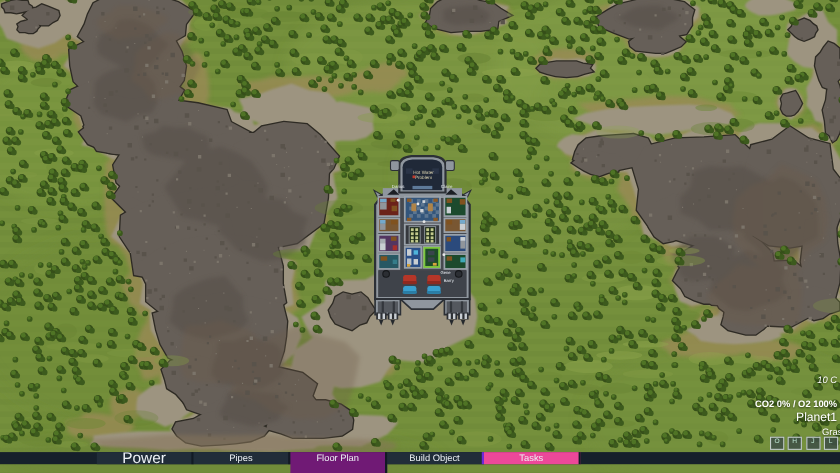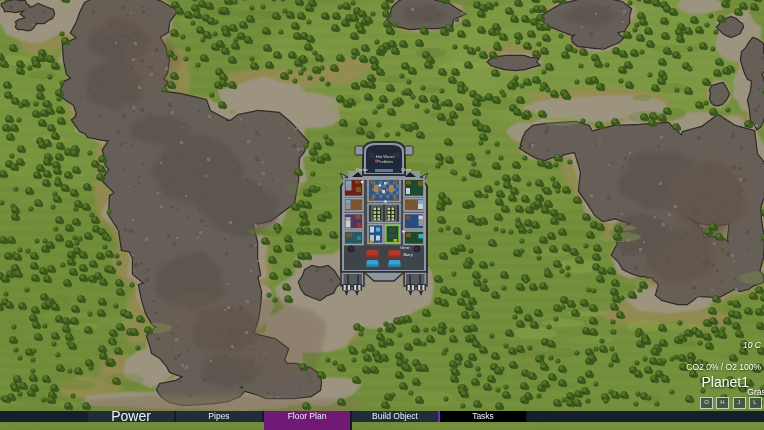--- a/index.html
+++ b/index.html
@@ -3016,29 +3016,29 @@
   <div style="width:88px;height:11px;background:#7f1d1d;border-right:2px solid #121a24;box-sizing:border-box;color:#edf1f5;font-size:8.5px;line-height:11.5px;text-align:center;margin-top:24px;">Hull</div>
 
   <div style="width:88px;height:11px;background:#212d39;border-right:2px solid #121a24;box-sizing:border-box;color:#edf1f5;font-size:14px;line-height:11.5px;text-align:center;">Power</div>
 
   <div style="width:88px;height:11px;background:#212d39;border-right:2px solid #121a24;box-sizing:border-box;color:#edf1f5;font-size:8.5px;line-height:11.5px;text-align:center;">Pipes</div>
 
   <div style="width:88px;height:28px;background:#701a75;border-right:2px solid #121a24;box-sizing:border-box;color:#edf1f5;font-size:8.5px;line-height:11.5px;text-align:center;">Floor Plan</div>
 
   <div style="width:88px;height:11px;background:#212d39;border-right:2px solid #6d28d9;box-sizing:border-box;color:#edf1f5;font-size:8.5px;line-height:11.5px;text-align:center;">Build Object</div>
 
-  <div style="width:88px;height:11px;background:#000000;border-right:2px solid #121a24;box-sizing:border-box;color:#edf1f5;font-size:8.5px;line-height:11.5px;text-align:center;">Tasks</div>
+  <div style="width:88px;height:11px;background:#ec4899;border-right:2px solid #121a24;box-sizing:border-box;color:#edf1f5;font-size:8.5px;line-height:11.5px;text-align:center;">Tasks</div>
 </div>
 
 
 <div style="position:absolute;right:3px;top:340px;color:#fff;font-size:8.5px;text-shadow:0 1px 2px rgba(20,30,5,.8);font-style:italic;">10 C</div>
 
-<div style="position:absolute;right:3px;top:361.5px;color:#fff;font-size:8.5px;text-shadow:0 1px 2px rgba(20,30,5,.8);">CO2 0% / O2 100%</div>
-
-<div style="position:absolute;right:15px;top:374px;color:#fff;font-size:14px;text-shadow:0 1px 2px rgba(20,30,5,.8);">Planet1</div>
+<div style="position:absolute;right:3px;top:361.5px;color:#fff;font-size:8.5px;text-shadow:0 1px 2px rgba(20,30,5,.8);font-weight:bold;">CO2 0% / O2 100%</div>
+
+<div style="position:absolute;right:3px;top:374px;color:#fff;font-size:11px;text-shadow:0 1px 2px rgba(20,30,5,.8);">Planet1</div>
 
 <div style="position:absolute;right:-6px;top:386.5px;color:#fff;font-size:8.5px;text-shadow:0 1px 2px rgba(20,30,5,.8);">Grass</div>
 
 <div style="position:absolute;left:700px;top:397px;width:13px;height:12px;background:rgba(64,80,70,.88);border:1.5px solid #c3cdca;box-sizing:border-box;color:#bfe8d2;font-size:6px;line-height:9px;text-align:center;">O</div>
 <div style="position:absolute;left:716px;top:397px;width:13px;height:12px;background:rgba(64,80,70,.88);border:1.5px solid #c3cdca;box-sizing:border-box;color:#bfe8d2;font-size:6px;line-height:9px;text-align:center;">H</div>
 <div style="position:absolute;left:732.5px;top:397px;width:13px;height:12px;background:rgba(64,80,70,.88);border:1.5px solid #c3cdca;box-sizing:border-box;color:#bfe8d2;font-size:6px;line-height:9px;text-align:center;">J</div>
 <div style="position:absolute;left:748.5px;top:397px;width:13px;height:12px;background:rgba(64,80,70,.88);border:1.5px solid #c3cdca;box-sizing:border-box;color:#bfe8d2;font-size:6px;line-height:9px;text-align:center;">L</div>
 
 </div>
 

